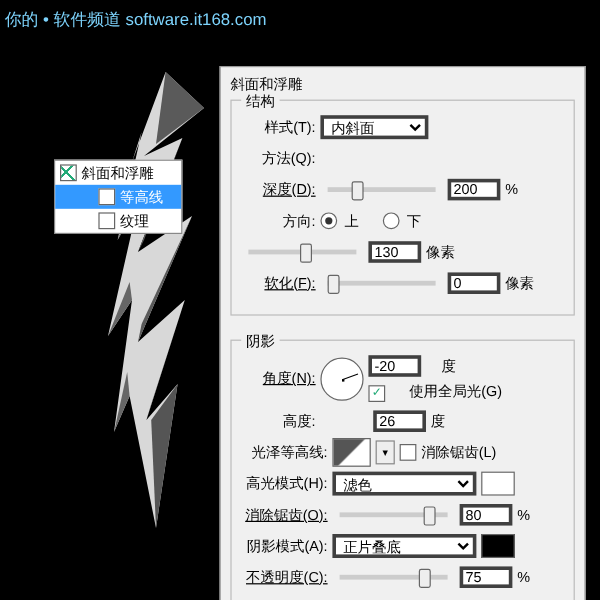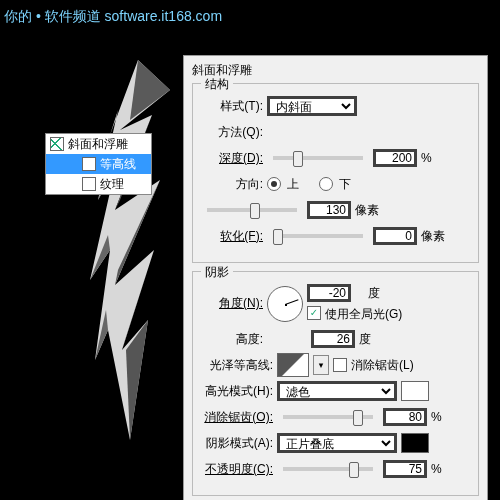--- a/index.html
+++ b/index.html
@@ -7,29 +7,29 @@
 .art{position:absolute;left:60px;top:50px;width:140px;height:400px}
 .art svg{width:100%;height:100%}
 .effects-list{position:absolute;left:45px;top:133px;width:105px;background:#fff;border:1px solid #888;font-size:12px}
 .effects-list .item{display:flex;align-items:center;height:20px;padding:0 4px;gap:4px}
 .effects-list .item.checked::before{content:"";width:12px;height:12px;border:1px solid #666;background:#fff;display:inline-block;background-image:linear-gradient(45deg,transparent 40%,#2a7 40%,#2a7 50%,transparent 50%),linear-gradient(-45deg,transparent 55%,#2a7 55%,#2a7 65%,transparent 65%);flex-shrink:0}
 .effects-list .item.unchecked::before{content:"";width:12px;height:12px;border:1px solid #666;background:#fff;display:inline-block;flex-shrink:0}
 .effects-list .item.sub{padding-left:36px}
 .effects-list .item.selected{background:#3399ff;color:#fff}
 .dialog{position:absolute;right:12px;top:55px;width:305px;background:#f0f0f0;border:1px solid #999;padding:6px 8px 12px 8px;box-sizing:border-box}
 .dialog-title{margin-bottom:4px;font-size:12px}
-.group{border:1px solid #bbb;padding:6px 8px 10px 8px;margin-bottom:8px;position:relative}
+.group{border:1px solid #bbb;padding:6px 8px 10px 8px;margin-bottom:20px;position:relative}
 .group-title{position:absolute;top:-8px;left:8px;background:#f0f0f0;padding:0 4px;font-size:12px}
 .row{display:flex;align-items:center;margin:6px 0;gap:4px;height:20px}
 .row .lbl{width:62px;text-align:right;font-size:12px}
 .row .lbl.u{text-decoration:underline}
 select,input[type=text]{font-size:12px;height:18px;box-sizing:border-box;border:3px solid #404040;background:#fff;padding:0 2px}
 select{height:20px;width:90px}
 .sel-wide{width:120px}
-input[type=text]{width:44px;text-align:right}
+input[type=text]{width:44px;text-align:left}
 .slider{flex:1;height:4px;background:#ccc;position:relative;margin:0 6px;max-width:90px}
 .slider .thumb{position:absolute;top:-5px;width:8px;height:14px;background:#eee;border:1px solid #666;border-radius:2px}
 .unit{font-size:12px}
 .radio-row{display:flex;align-items:center;gap:6px}
 .radio{width:12px;height:12px;border:1px solid #666;border-radius:50%;display:inline-flex;align-items:center;justify-content:center;background:#fff}
 .radio.checked::after{content:"";width:6px;height:6px;background:#333;border-radius:50%}
 .chk{width:12px;height:12px;border:1px solid #666;background:#fff;display:inline-flex;align-items:center;justify-content:center}
 .chk.checked::after{content:"✓";font-size:10px;color:#2a7;line-height:1}
 .angle-widget{width:34px;height:34px;border:1px solid #666;border-radius:50%;position:relative;background:#fff;flex-shrink:0}
 .angle-widget .cross{position:absolute;left:50%;top:50%;width:2px;height:2px;background:#000}
@@ -125,21 +125,21 @@
       <span class="lbl u">角度(N):</span>
       <div class="angle-widget">
           <div class="cross"></div>
           <div class="line"></div>
         </div>
       <div class="inline-col">
         <div style="display:flex;gap:17px;align-items:center">
           <input type="text" value="-20" style="">
           <span class="unit">度</span>
         </div>
-        <div style="display:flex;gap:4px;align-items:flex-start">
+        <div style="display:flex;gap:20px;align-items:flex-end">
           <span class="chk checked"></span>
           <span>使用全局光(G)</span>
         </div>
       </div>
     </div>
     <div class="row">
       <span class="lbl">高度:</span>
       <span style="width:40px"></span>
       <input type="text" value="26" style="">
       <span class="unit">度</span>

